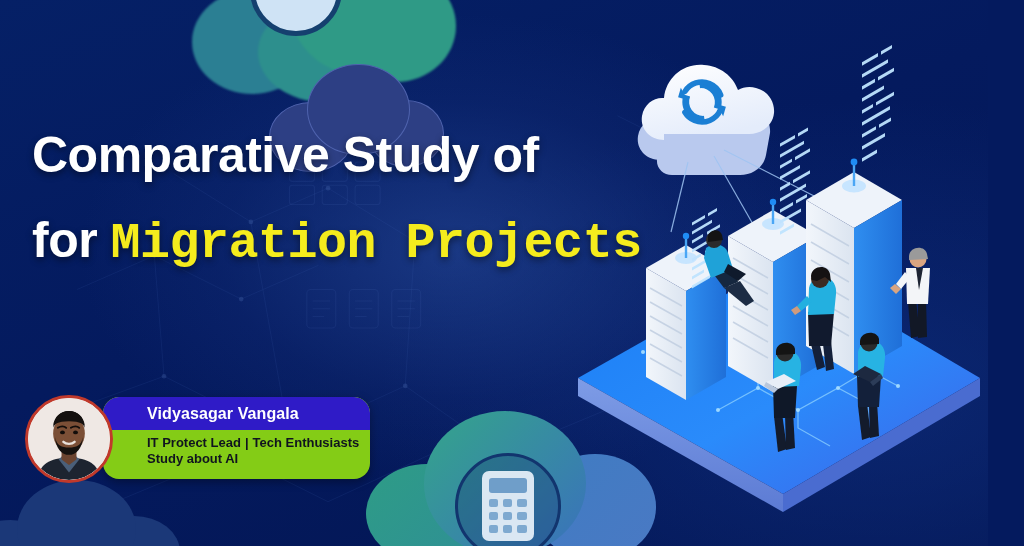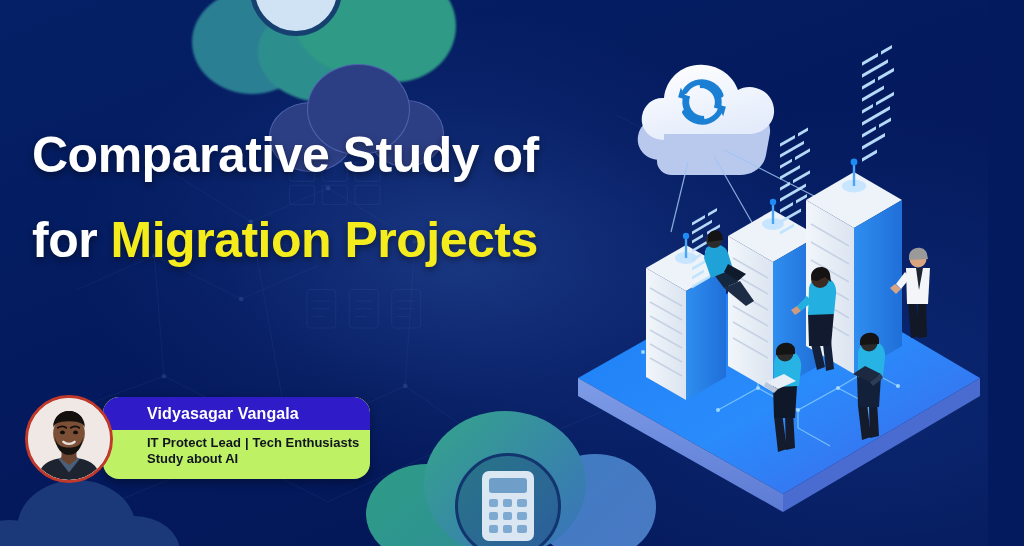--- a/index.html
+++ b/index.html
@@ -86,31 +86,31 @@
     position:absolute; left:32px; top:113px;
     width:660px;
     font-weight:700;
     font-size:50px;
     line-height:85px;
     letter-spacing:-0.5px;
     color:#ffffff;
     text-shadow:0 3px 7px rgba(0,0,0,0.45);
   }
   .headline .line { display:block; white-space:nowrap; }
-  .hl-accent { color:#f5ec1d; }
+  .hl-accent { color:#f5ec1d;font-family:Liberation Mono, monospace; }
 
   
   .author {
     position:absolute; left:25px; top:395px;
     width:345px; height:90px;
   }
   .author-card {
     position:absolute; left:78px; top:2px;
     width:267px; height:82px;
-    background:#bef264;
+    background:#84cc16;
     border-radius:16px;
     overflow:hidden;
     box-shadow:0 3px 10px rgba(0,0,0,0.35);
   }
   .author-name-bar {
     height:33px;
     background:#2f1bc7;
     border-radius:16px 16px 0 0;
     display:flex; align-items:center;
     padding:0 0 0 44px;

